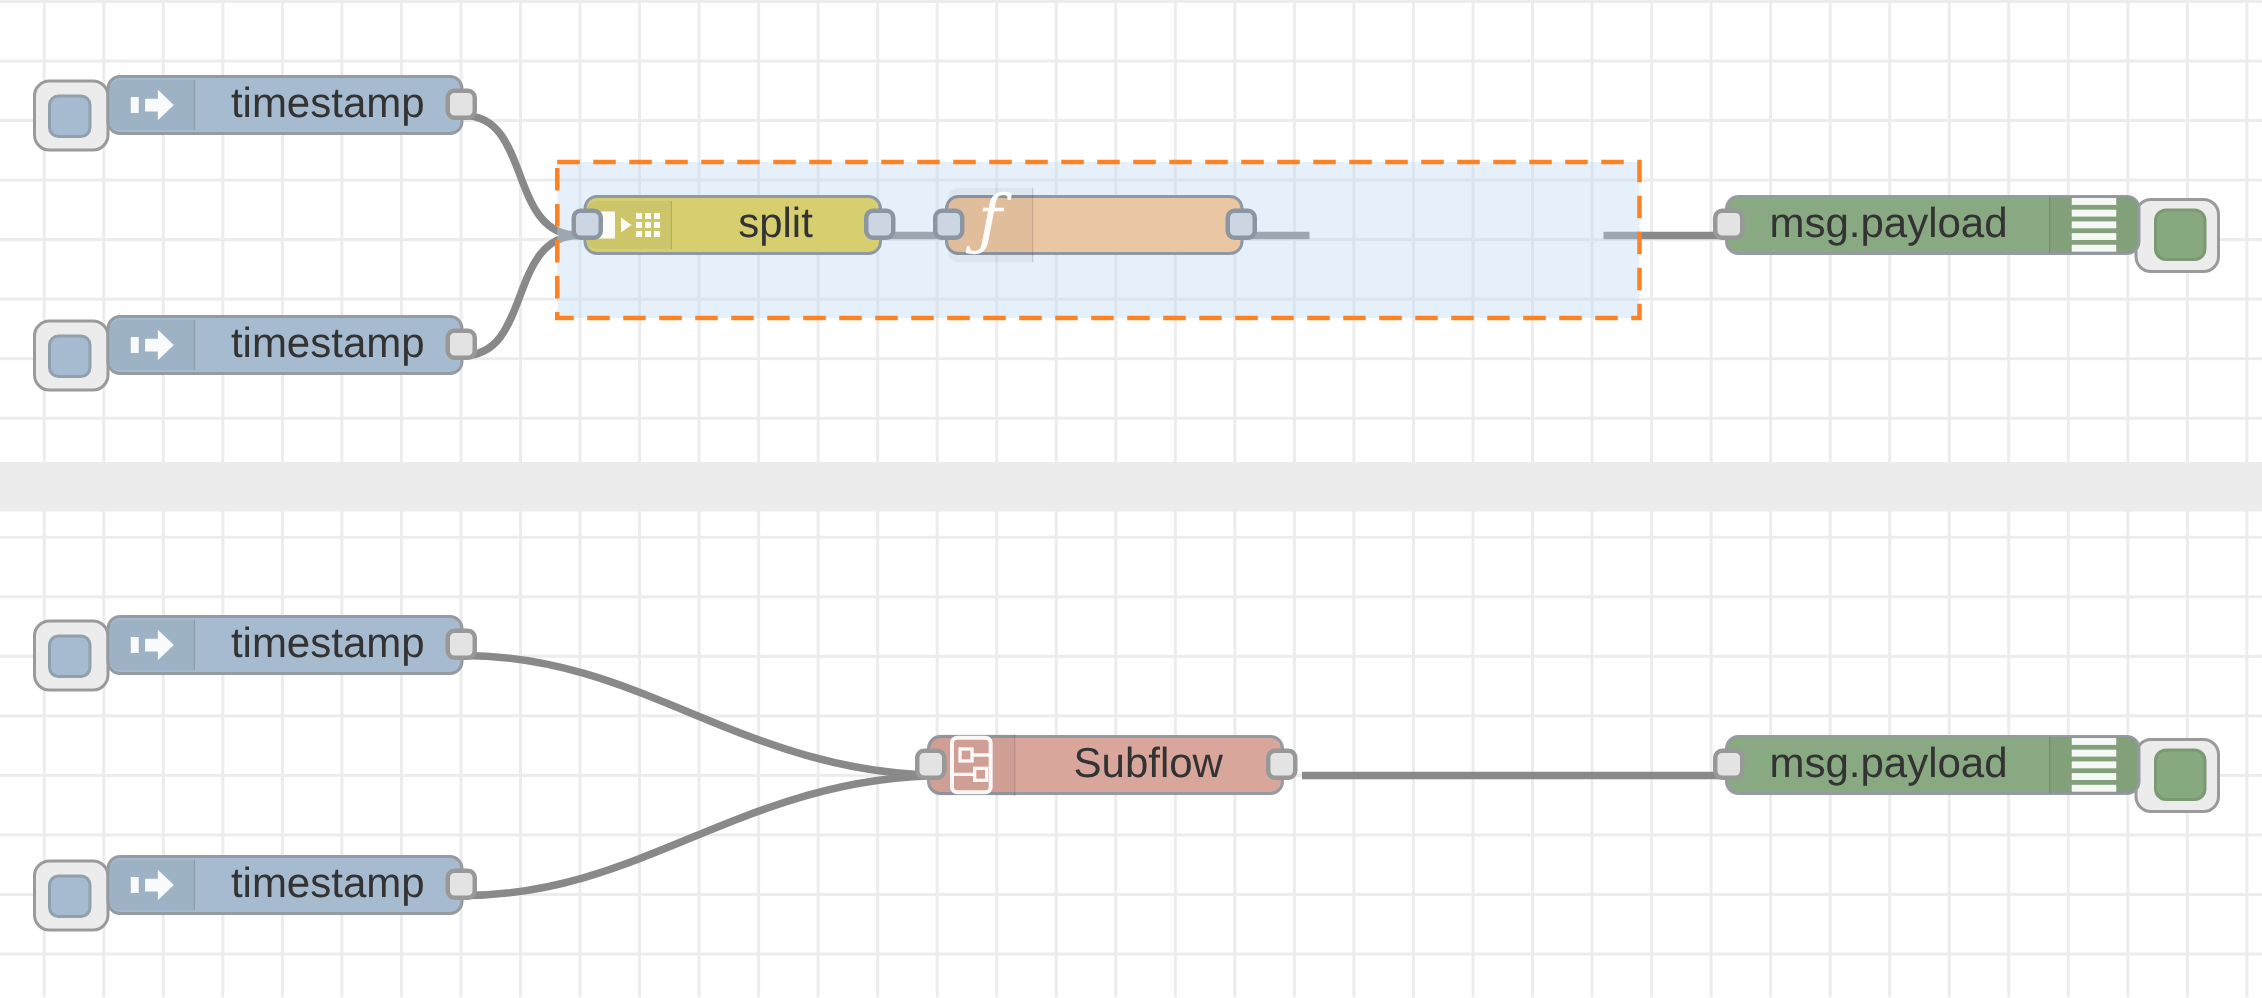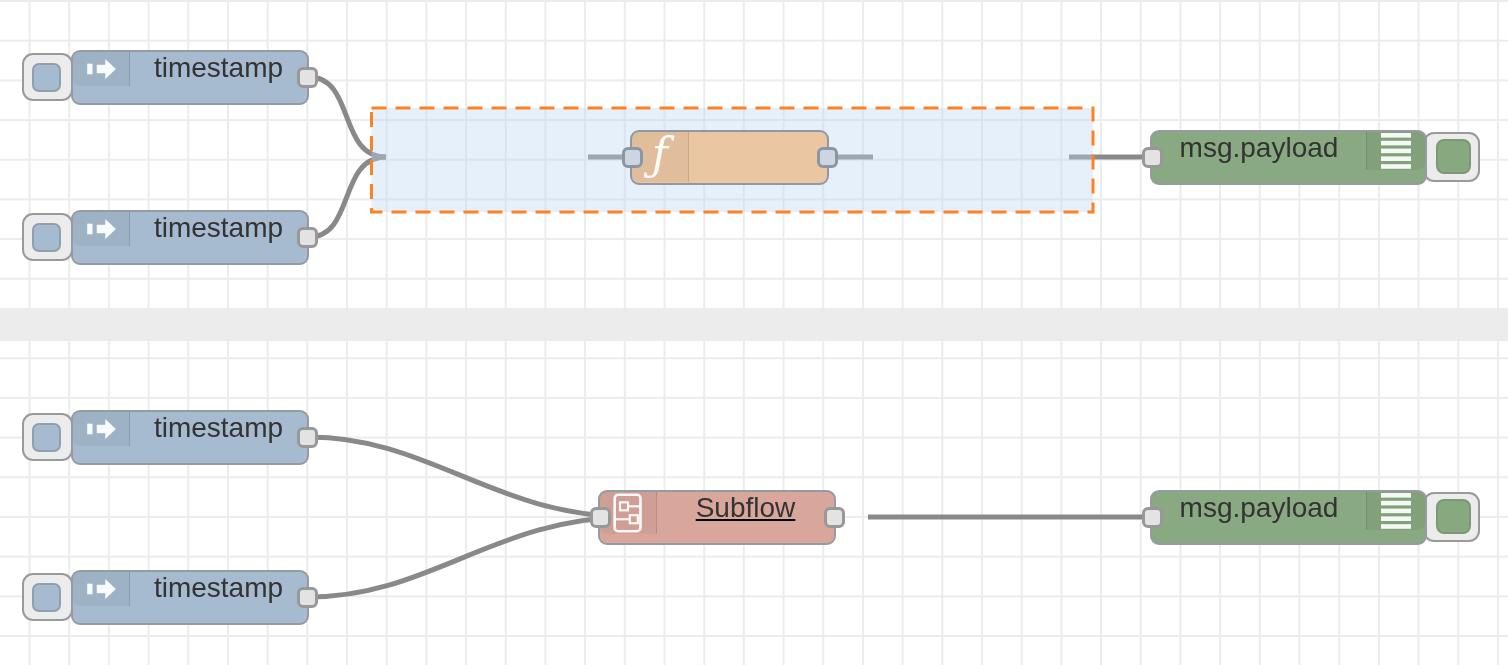--- a/index.html
+++ b/index.html
@@ -10,23 +10,23 @@
       linear-gradient(to right, #ececec 2px, transparent 2px),
       linear-gradient(to bottom, #ececec 2px, transparent 2px);
     background-size:39.7px 39.7px;
     background-position:28.5px 0px;
     font-family:"Liberation Sans", sans-serif;
   }
   .divider{position:absolute; left:0; top:308px; width:1508px; height:33px; background:#ececec;}
   svg.wires{position:absolute; left:0; top:0;}
   .wire{stroke:#898989; stroke-width:5; fill:none;}
   .node{
-    position:absolute; height:55px; box-sizing:border-box;
+    position:absolute; height:40px; box-sizing:border-box;
     border:2px solid #959ba1; border-radius:9px;
-    display:flex; align-items:flex-start;
+    display:flex; align-items:center;
   }
   .icon{
     width:56px; flex:0 0 56px; display:flex; align-items:center; justify-content:center;
     background:rgba(0,0,0,0.045); border-right:1px solid rgba(0,0,0,0.12);
     border-radius:7px 0 0 7px;
   }
   .icon.right{
     border-right:none; border-left:1px solid rgba(0,0,0,0.12);
     border-radius:0 7px 7px 0; width:58px; flex-basis:58px;
   }
@@ -98,20 +98,40 @@
     <div class="icon">
       <svg width="34" height="34" viewBox="0 0 32 32">
           <path class="white" d="M3 11h5v10H3z"></path>
           <path class="white" d="M12 12h8V6.5L30 16l-10 9.5V20h-8z"></path>
         </svg>
     </div>
     <div class="label">timestamp</div>
     <div class="port out"></div>
   </div>
 
+  <div class="node sel" style="left:389px; top:129.5px; width:199px; background:#d7ce6f;">
+    <div class="icon">
+      <svg width="44" height="32" viewBox="0 0 44 32">
+        <rect class="white" x="1" y="7" width="12" height="18"></rect>
+        <path class="white" d="M17 11l7 5-7 5z"></path>
+        <rect class="white" x="27" y="8" width="4" height="4"></rect>
+          <rect class="white" x="33" y="8" width="4" height="4"></rect>
+          <rect class="white" x="39" y="8" width="4" height="4"></rect>
+        <rect class="white" x="27" y="14" width="4" height="4"></rect>
+          <rect class="white" x="33" y="14" width="4" height="4"></rect>
+          <rect class="white" x="39" y="14" width="4" height="4"></rect>
+        <rect class="white" x="27" y="20" width="4" height="4"></rect>
+          <rect class="white" x="33" y="20" width="4" height="4"></rect>
+          <rect class="white" x="39" y="20" width="4" height="4"></rect>
+      </svg>
+    </div>
+    <div class="label">split</div>
+    <div class="port in"></div>
+    <div class="port out"></div>
+  </div>
 
   <div class="node sel" style="left:630px; top:129.5px; width:199px; background:#ebc6a3;">
     <div class="icon">
       <span class="fn-glyph">ƒ</span>
     </div>
     <div class="label"></div>
     <div class="port in"></div>
     <div class="port out"></div>
   </div>
 
@@ -154,21 +174,21 @@
     <div class="icon">
       <svg width="34" height="34" viewBox="0 0 32 32">
           <path class="white" d="M3 11h5v10H3z"></path>
           <path class="white" d="M12 12h8V6.5L30 16l-10 9.5V20h-8z"></path>
         </svg>
     </div>
     <div class="label">timestamp</div>
     <div class="port out"></div>
   </div>
 
-  <div class="node" style="left:598px; top:489.5px; width:238px; background:#d9a69b;text-decoration:underline;">
+  <div class="node" style="left:618px; top:489.5px; width:238px; background:#d9a69b;">
     <div class="icon">
       <svg width="32" height="42" viewBox="0 0 36 46">
         <rect class="wline" x="3" y="2.5" width="29" height="41" rx="4" stroke-width="3"></rect>
         <rect class="wline" x="9" y="11" width="9" height="9" stroke-width="2.5"></rect>
         <path class="wline" d="M18 15.5H32" stroke-width="2.5"></path>
         <path class="wline" d="M3 30h17" stroke-width="2.5"></path>
         <rect class="wline" x="20" y="25.5" width="9" height="9" stroke-width="2.5"></rect>
       </svg>
     </div>
     <div class="label">Subflow</div>

